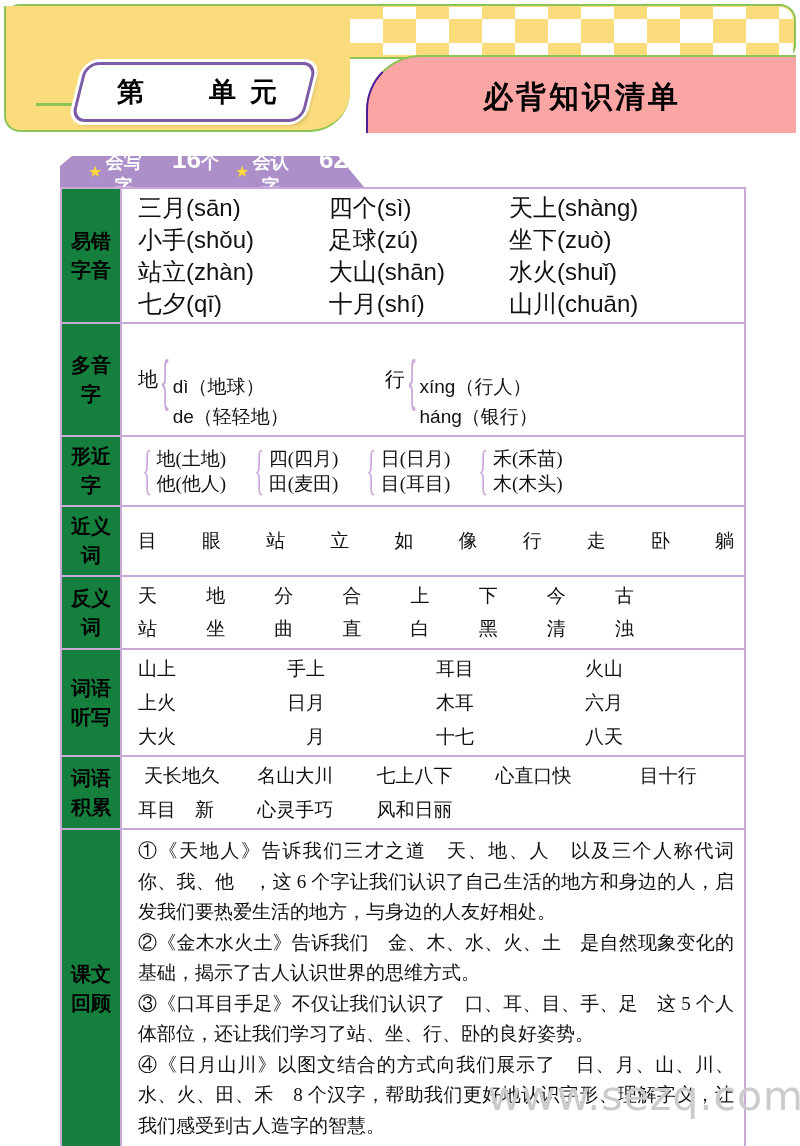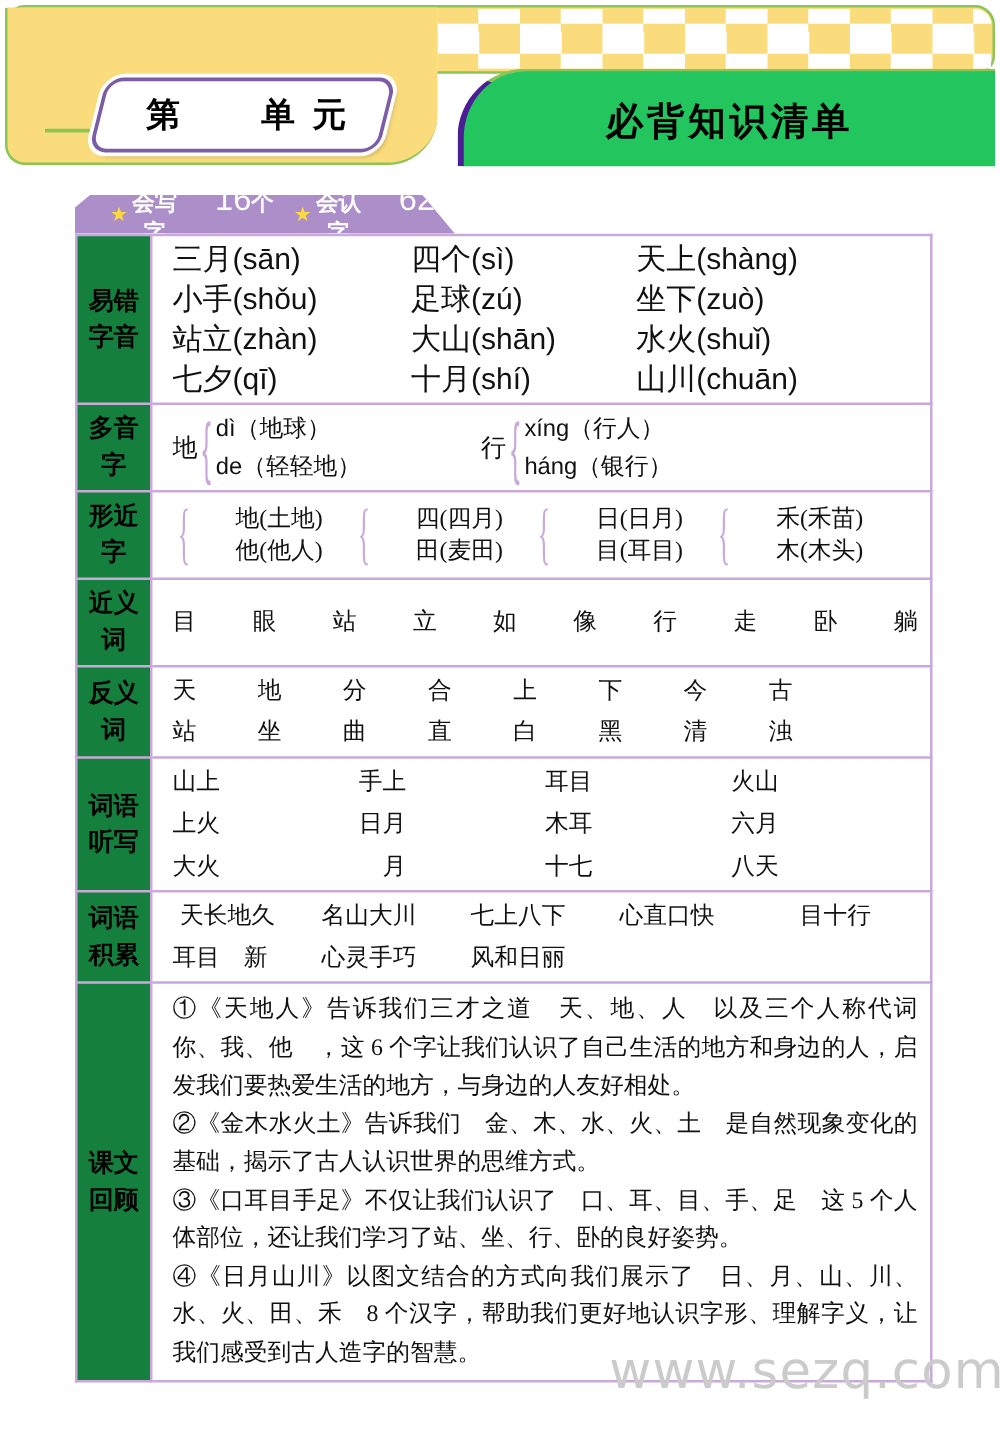--- a/index.html
+++ b/index.html
@@ -9,40 +9,40 @@
   
   .banner{position:absolute;top:4px;left:4px;right:4px;height:51px;background:#fbdc7c;
           border:2px solid #8cc455;border-radius:16px 16px 14px 16px;}
   .checker{position:absolute;top:1px;right:1px;left:270px;height:48px;border-top-right-radius:13px;
            overflow:hidden;
            background-image:conic-gradient(#fff 0 25%, transparent 0 50%, #fff 0 75%, transparent 0);
            background-size:66px 48px;background-position:8px -12px;}
   .banner-left{position:absolute;top:6px;left:4px;width:344px;height:124px;background:#fbdc7c;
                border-left:2px solid #8cc455;border-bottom:2px solid #8cc455;
                border-bottom-left-radius:16px;border-bottom-right-radius:40px;}
-  .white-tab{position:absolute;top:55px;left:366px;right:4px;height:76px;background:#22c55e;
-             border-top:2px solid #8cc455;border-left:5px solid #4c1d95;border-top-left-radius:55px;}
+  .white-tab{position:absolute;top:55px;left:366px;right:4px;height:76px;background:#fca5a5;
+             border-top:2px solid #8cc455;border-left:2px solid #4c1d95;border-top-left-radius:55px;}
   .page-title{margin-top:20px;text-align:center;font-size:30px;font-weight:bold;letter-spacing:3px;color:#000;}
   .deco-line{position:absolute;left:36px;top:103px;width:56px;height:3px;background:#8cc455;}
 
   .unit-badge{position:absolute;left:78px;top:62px;width:226px;height:54px;background:#fff;
               border:3px solid #7b5ca6;border-radius:14px;transform:skewX(-14deg);
               box-shadow:0 0 0 3px #fff, 4px 4px 3px rgba(120,100,60,.25);}
   .unit-badge-inner{transform:skewX(14deg);display:flex;align-items:center;justify-content:space-between;
                     height:100%;padding:0 30px 0 36px;font-weight:bold;font-size:27px;color:#000;}
   .unit-suffix{letter-spacing:14px;margin-right:-14px;}
 
   
   .stats-ribbon{position:absolute;left:60px;top:156px;width:322px;height:31px;background:#ac8fc9;
                 clip-path:polygon(0 100%, 0 10px, 12px 0, 278px 0, 304px 100%);
                 display:flex;align-items:center;padding-left:28px;box-sizing:border-box;}
   .stat-group{display:flex;align-items:baseline;margin-right:16px;}
   .star-icon{color:#ffd83d;font-size:16px;margin-right:3px;align-self:center;}
   .stat-label{color:#fff;font-weight:bold;font-size:18px;text-align:center;}
-  .stat-count{color:#fff;font-weight:normal;font-size:26px;line-height:1;margin-left:30px;}
+  .stat-count{color:#fff;font-weight:bold;font-size:26px;line-height:1;margin-left:30px;}
   .stat-unit{color:#fff;font-weight:bold;font-size:18px;}
 
   
   .knowledge-table{position:absolute;left:60px;top:187px;width:686px;border-collapse:collapse;
                    font-family:"Liberation Serif","DejaVu Serif",serif;font-size:19px;color:#111;}
   .knowledge-table td{border:2px solid #c9a9d9;}
   .label-cell{width:98px;background:#15803d;text-align:center;vertical-align:middle;
               font-family:"Liberation Sans","DejaVu Sans",sans-serif;font-weight:bold;font-size:20px;
               color:#000;padding:5px 2px;}
   .label-line{line-height:29px;}
@@ -55,25 +55,25 @@
   .row-tingxie .grid{grid-template-columns:repeat(4,1fr);row-gap:9px;}
   .row-jilei .grid{grid-template-columns:repeat(5,1fr);row-gap:9px;}
   .row-jilei .grid span:nth-child(4n+1){padding-left:6px;}
 
   .brace-groups{display:flex;align-items:center;gap:96px;
                 font-family:"Liberation Sans","DejaVu Sans",sans-serif;}
   .brace-group{display:flex;align-items:center;}
   .bg-char{font-size:20px;font-family:"Liberation Serif",serif;}
   .brace-icon{display:inline-block;color:#c9a9d9;font-size:26px;font-weight:400;line-height:1;
               transform:scale(.8,2.1);margin:0 3px;}
-  .bg-options{display:flex;flex-direction:column;gap:5px;line-height:25px;}
+  .bg-options{display:flex;flex-direction:column;gap:5px;line-height:25px;margin-top:44px;}
 
   .brace-pairs{display:flex;gap:24px;}
   .brace-pair{display:flex;align-items:center;}
-  .bp-col{display:flex;flex-direction:column;gap:0;line-height:25px;white-space:pre;margin-left:32px;}
+  .bp-col{display:flex;flex-direction:column;gap:0;line-height:25px;white-space:pre;}
 
   .spread-line{display:flex;justify-content:space-between;line-height:26px;}
   .spread-line + .spread-line{margin-top:7px;}
   .row-jinyi .spread-line{width:596px;}
   .row-fanyi .spread-line{width:496px;}
 
   .paragraphs p{margin:0;line-height:30.5px;text-align:justify;}
   .poem-line{line-height:27px;}
   .poem-attr{text-align:right;font-size:18px;line-height:24px;margin-top:3px;padding-right:2px;}
 

